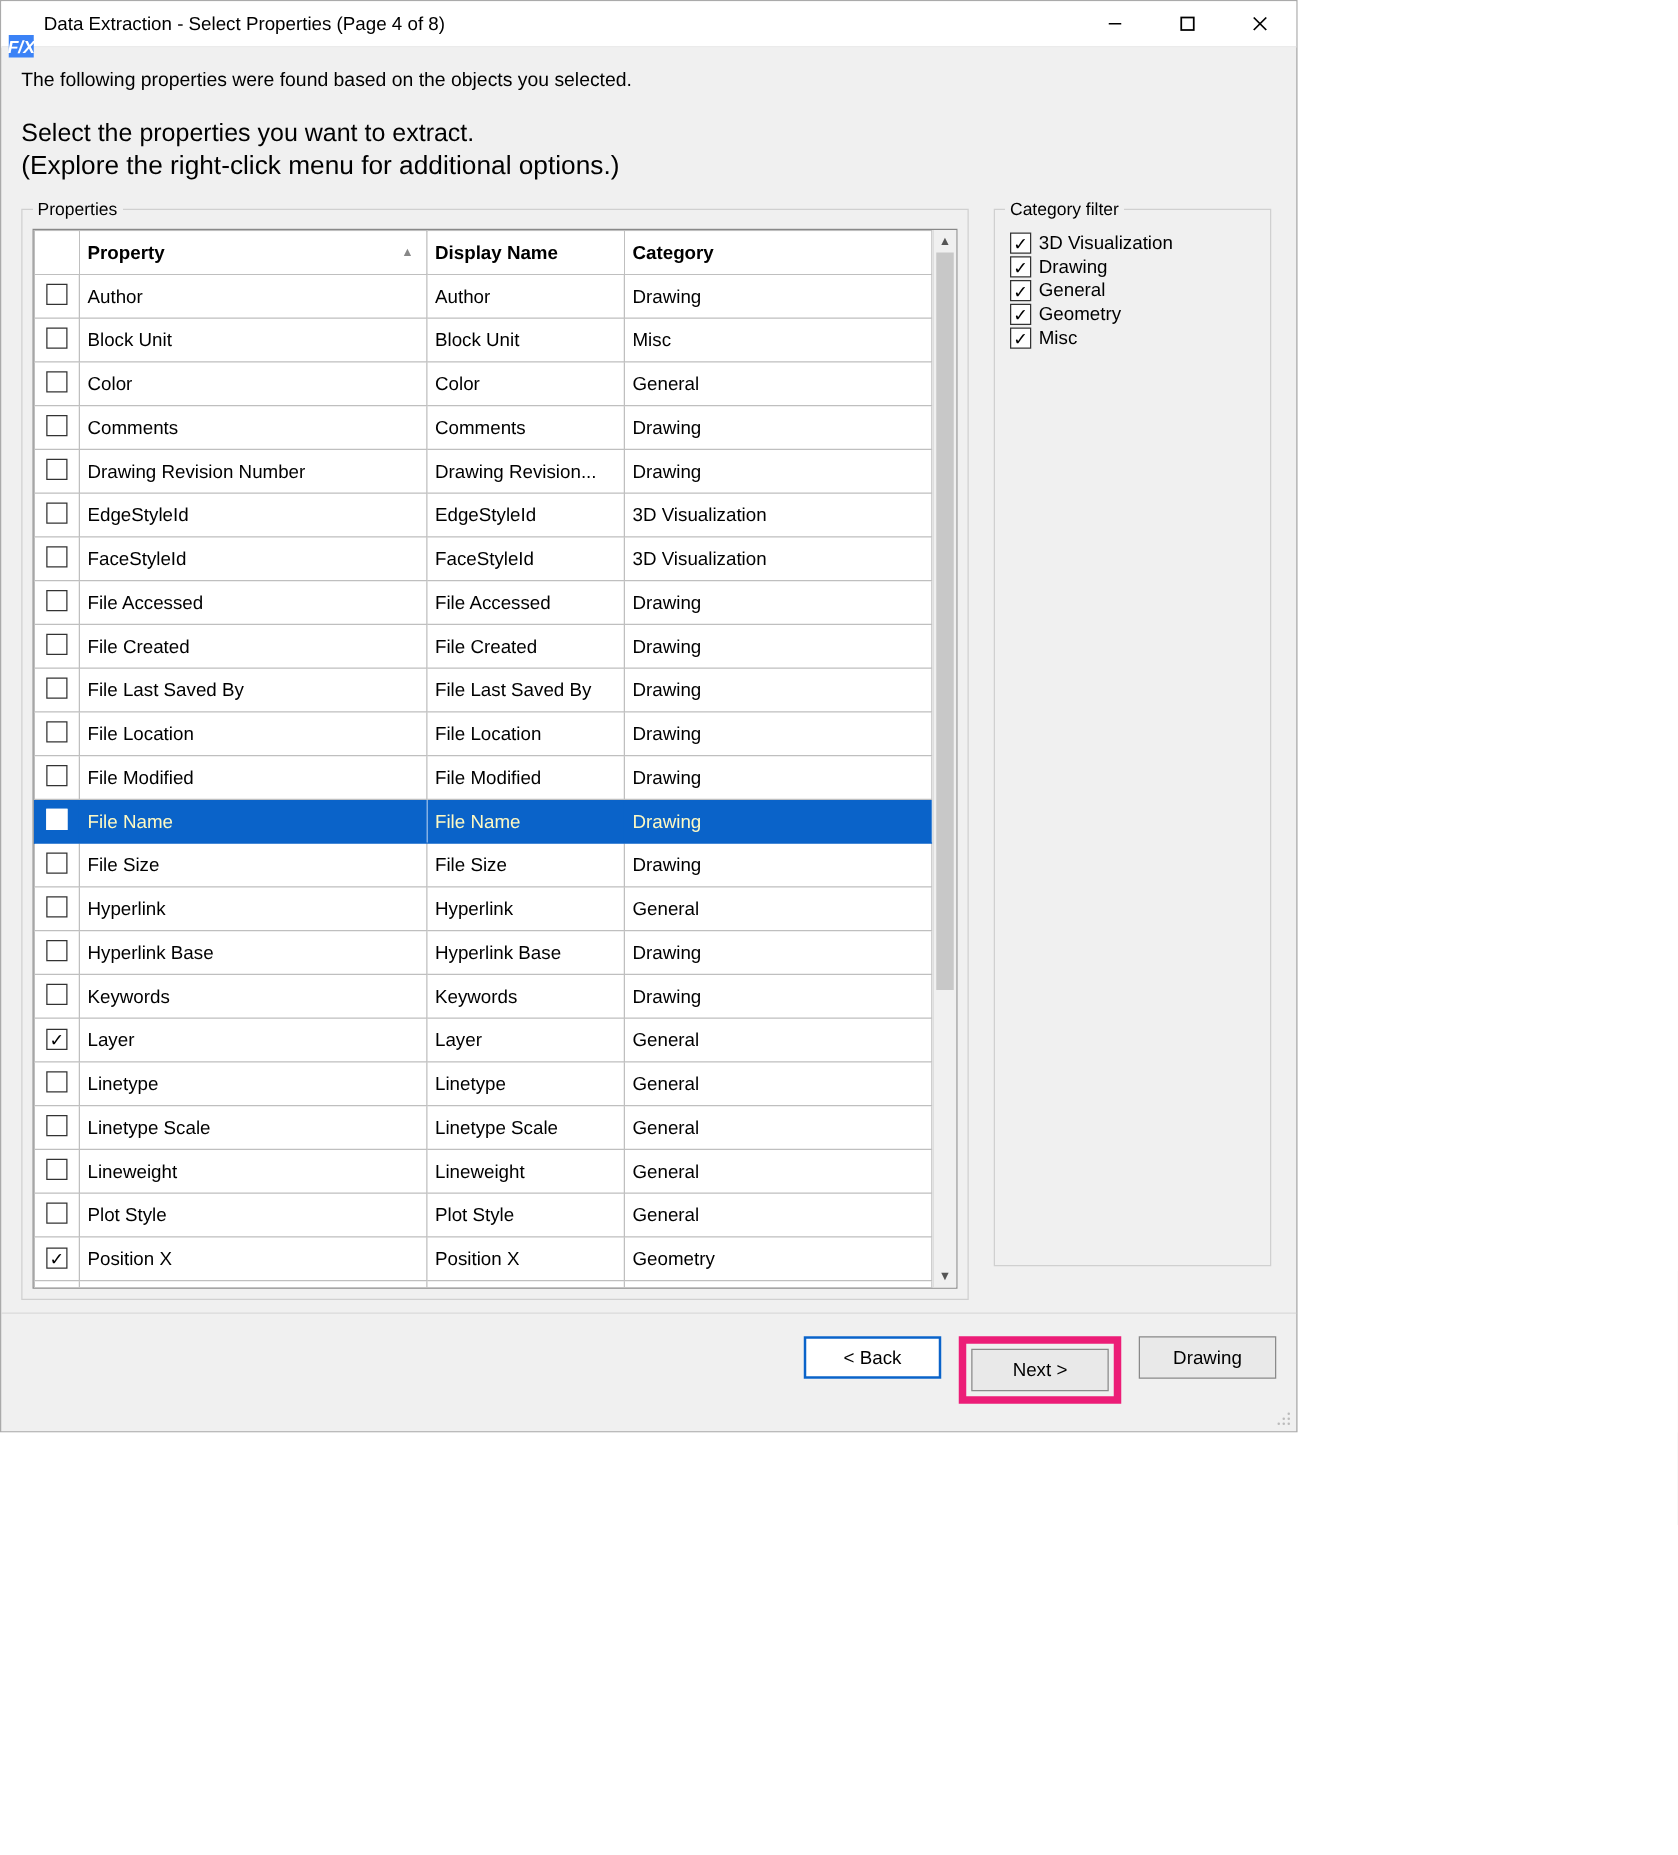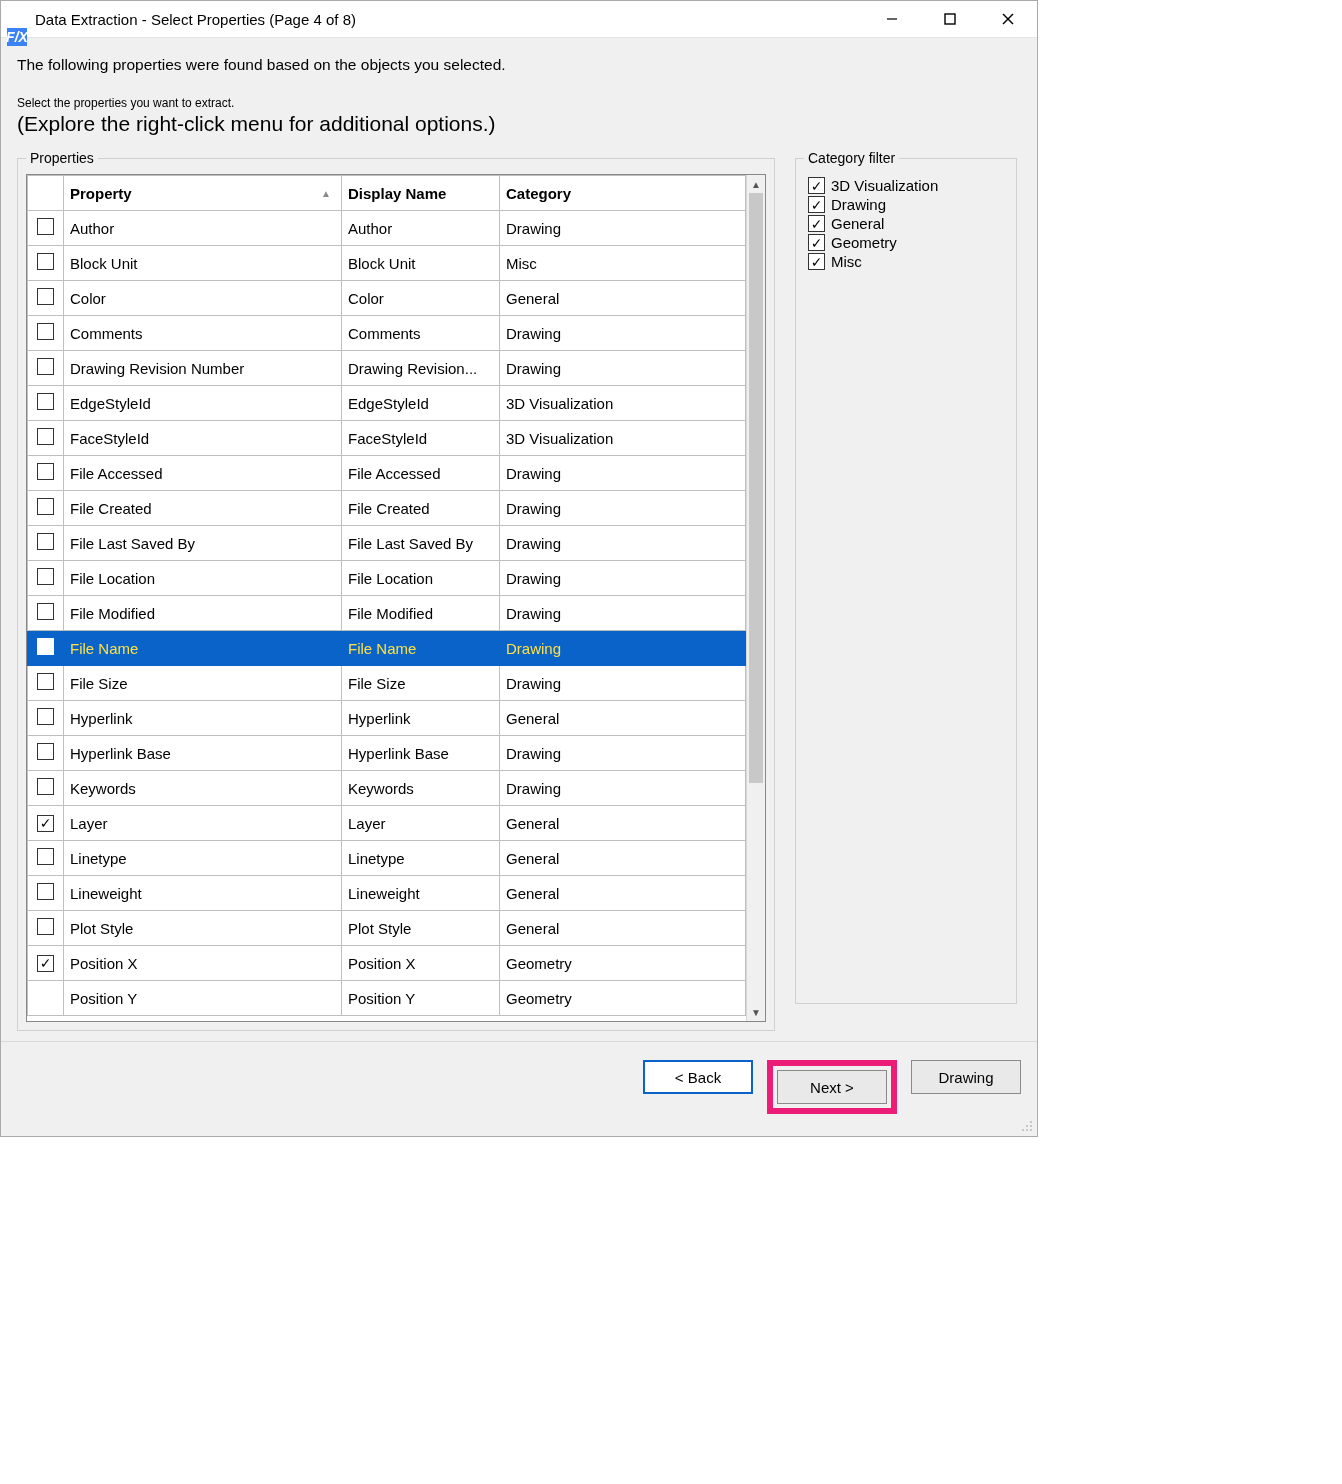--- a/index.html
+++ b/index.html
@@ -56,21 +56,21 @@
 
   .body-area {
     padding: 18px 16px 10px 16px;
   }
   .intro-line {
     margin: 0 0 22px 0;
     font-size: 15.5px;
   }
   .intro-line2 {
     margin: 0 0 2px 0;
-    font-size: 12px;
+    font-size: 20px;
   }
   .intro-line3 {
     margin: 0 0 14px 0;
     font-size: 21px;
   }
 
   .main-cols {
     display: flex;
     gap: 20px;
     align-items: flex-start;
@@ -154,21 +154,21 @@
     background: #fff;
   }
   .chk.checked::after {
     content: "✓";
     font-size: 14px;
     line-height: 1;
     color: #000;
   }
   tr.selected td {
     background: #0a63c9;
-    color: #fde047;
+    color: #fef9c3;
     border-color: #0a63c9;
   }
   tr.selected .chk {
     border-color: #fff;
     background: #fff;
   }
 
   .vscroll {
     width: 18px;
     background: #f0f0f0;
@@ -406,20 +406,26 @@
                   <tr>
                     <td class="chk-cell"><span class="chk checked"></span></td>
                     <td>Layer</td>
                     <td>Layer</td>
                     <td>General</td>
                   </tr>
                   <tr>
                     <td class="chk-cell"><span class="chk"></span></td>
                     <td>Linetype</td>
                     <td>Linetype</td>
+                    <td>General</td>
+                  </tr>
+                  <tr>
+                    <td class="chk-cell"><span class="chk"></span></td>
+                    <td>Linetype Scale</td>
+                    <td>Linetype Scale</td>
                     <td>General</td>
                   </tr>
                   <tr>
                     <td class="chk-cell"><span class="chk"></span></td>
                     <td>Lineweight</td>
                     <td>Lineweight</td>
                     <td>General</td>
                   </tr>
                   <tr>
                     <td class="chk-cell"><span class="chk"></span></td>

